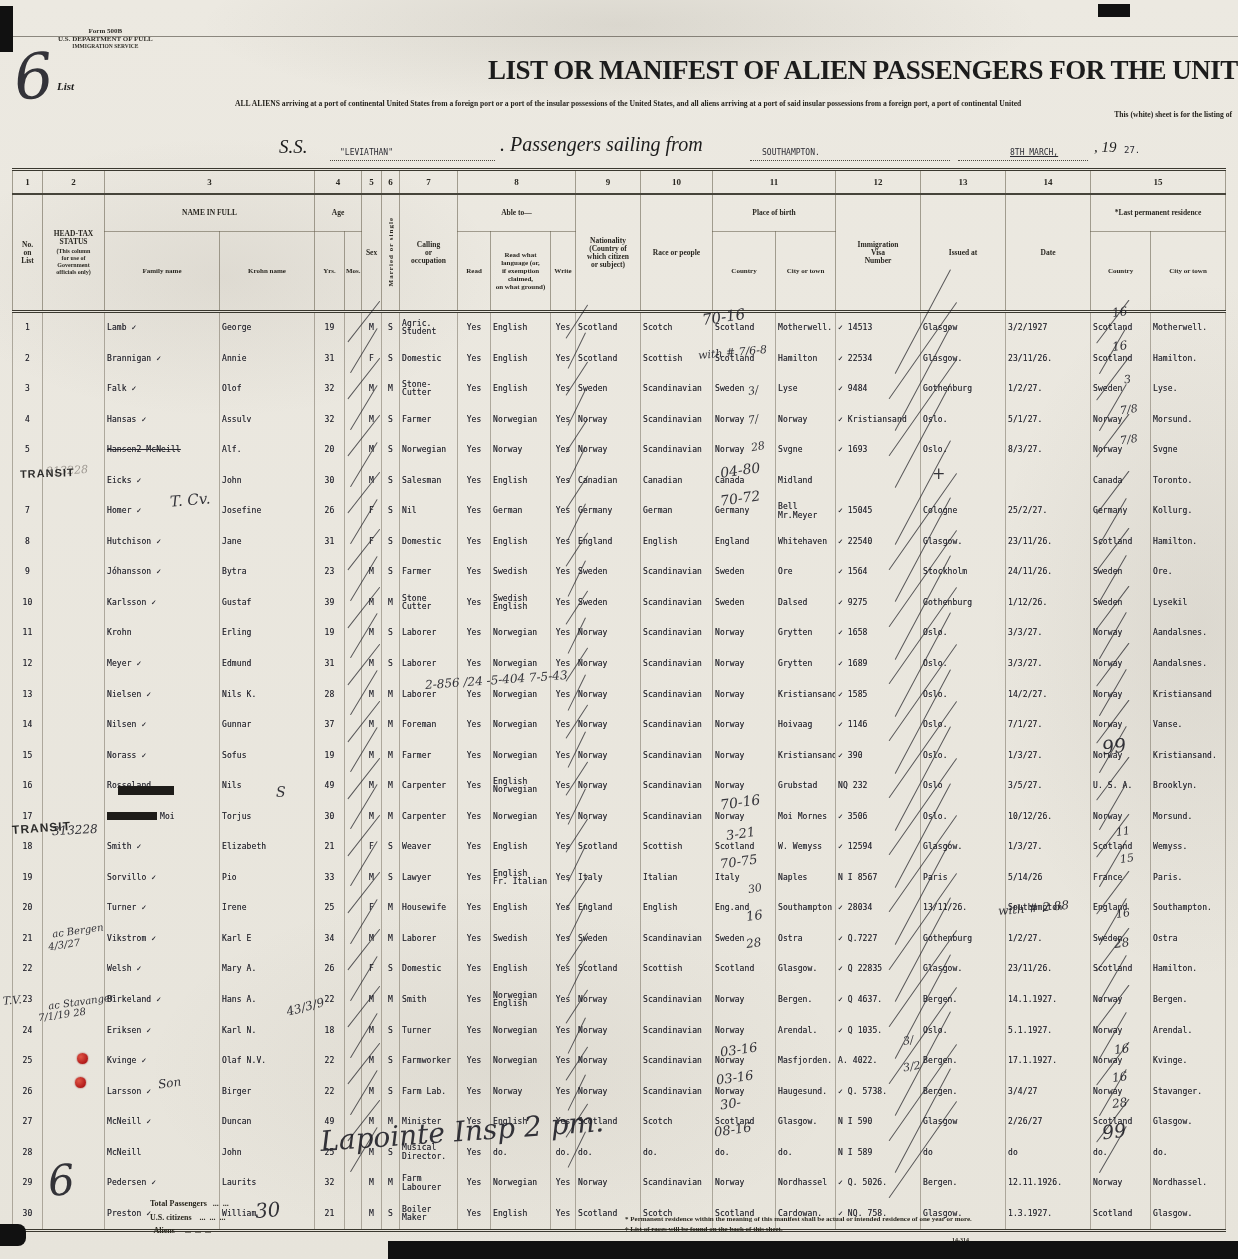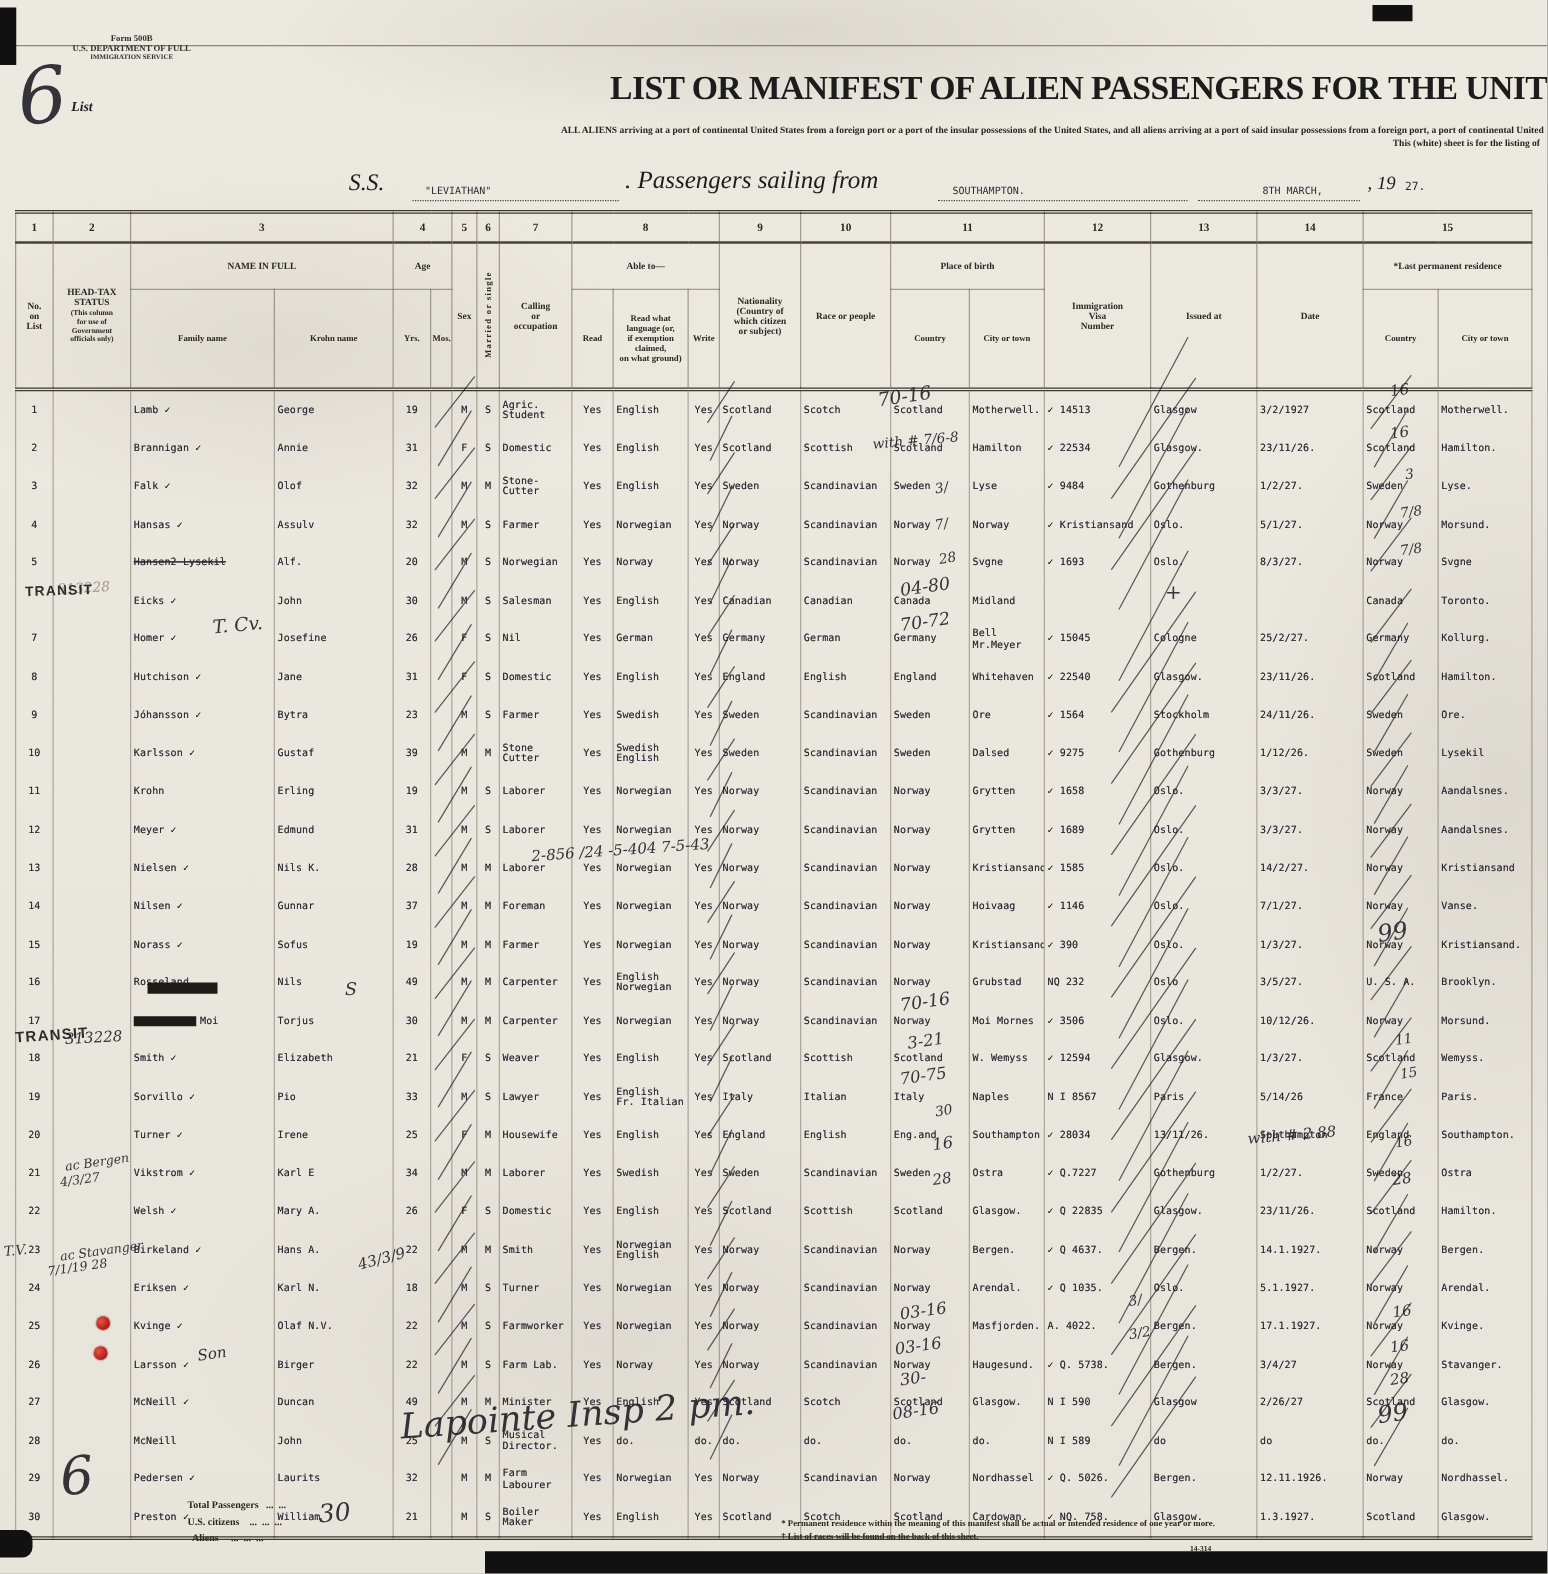--- a/index.html
+++ b/index.html
@@ -14,27 +14,27 @@
       linear-gradient(#ece9e1,#e7e4db);}
   .abs{position:absolute;}
   .mono{font-family:"DejaVu Sans Mono","DejaVu Sans",monospace;color:#2c2c34;}
   .topline{position:absolute;left:0;top:36px;width:100%;height:1px;background:rgba(60,55,45,.55);}
   
   .form-info{left:58px;top:27px;text-align:center;font-weight:bold;font-size:7px;line-height:8px;color:#32302a;}
   .list-label{left:57px;top:80px;font-size:11px;font-weight:bold;font-style:italic;}
   .ta-stamp{left:72px;top:46px;font-size:118px;line-height:110px;letter-spacing:55px;color:transparent;
     -webkit-text-stroke:2.5px #a59d8e;text-stroke:2.5px #a59d8e;font-family:"Liberation Serif",serif;}
   .main-title{left:488px;top:55px;font-size:27px;font-weight:bold;letter-spacing:-0.5px;white-space:nowrap;}
-  .fine1{left:235px;top:99px;width:1000px;font-size:7.6px;font-weight:bold;line-height:9px;color:#26241f;text-align:right;}
+  .fine1{left:235px;top:99px;width:1000px;font-size:7.6px;font-weight:bold;line-height:9px;color:#26241f;}
   .fine2{left:900px;top:110px;width:332px;font-size:7.6px;font-weight:bold;text-align:right;color:#26241f;}
   .ss{left:279px;top:136px;font-size:19px;font-style:italic;}
   .ship{left:340px;top:148px;font-size:8px;}
   .sail{left:500px;top:133px;font-size:20px;font-style:italic;}
   .port{left:762px;top:148px;font-size:8px;}
-  .saildate{left:1010px;top:148px;font-size:8px;}
+  .saildate{left:1010px;top:148px;font-size:8px;text-decoration:underline;}
   .yr{left:1094px;top:139px;font-size:15px;font-style:italic;}
   .yrs2{left:1124px;top:145px;font-size:9px;}
   .dot1{left:330px;top:159px;width:165px;}  .dot2{left:750px;top:159px;width:200px;}
   .dot3{left:958px;top:159px;width:44px;}   .dot4{left:1003px;top:159px;width:85px;}
   .dotline{position:absolute;border-bottom:1.4px dotted #4a463d;height:1px;}
   
   table.manifest{position:absolute;left:12px;top:168px;width:1214px;border-collapse:collapse;table-layout:fixed;
     border-top:3px double #3a382f;border-bottom:3px double #3a382f;}
   .manifest th,.manifest td{border-left:1px solid rgba(100,92,75,.45);border-right:1px solid rgba(100,92,75,.45);
     overflow:hidden;white-space:pre-line;}
@@ -275,21 +275,21 @@
           <td>Norway</td>
           <td>✓ Kristiansand</td>
           <td>Oslo.</td>
           <td>5/1/27.</td>
           <td>Norway</td>
           <td>Morsund.</td>
         </tr>
         <tr>
           <td class="c">5</td>
           <td></td>
-          <td class="strike">Hansen2 Lysekil</td>
+          <td class="strike">Hansen2 McNeill</td>
           <td>Alf.</td>
           <td class="c">20</td>
           <td class="c"></td>
           <td class="c">M</td>
           <td class="c">S</td>
           <td>Norwegian</td>
           <td class="c">Yes</td>
           <td>Norway</td>
           <td class="c">Yes</td>
           <td>Norway</td>

